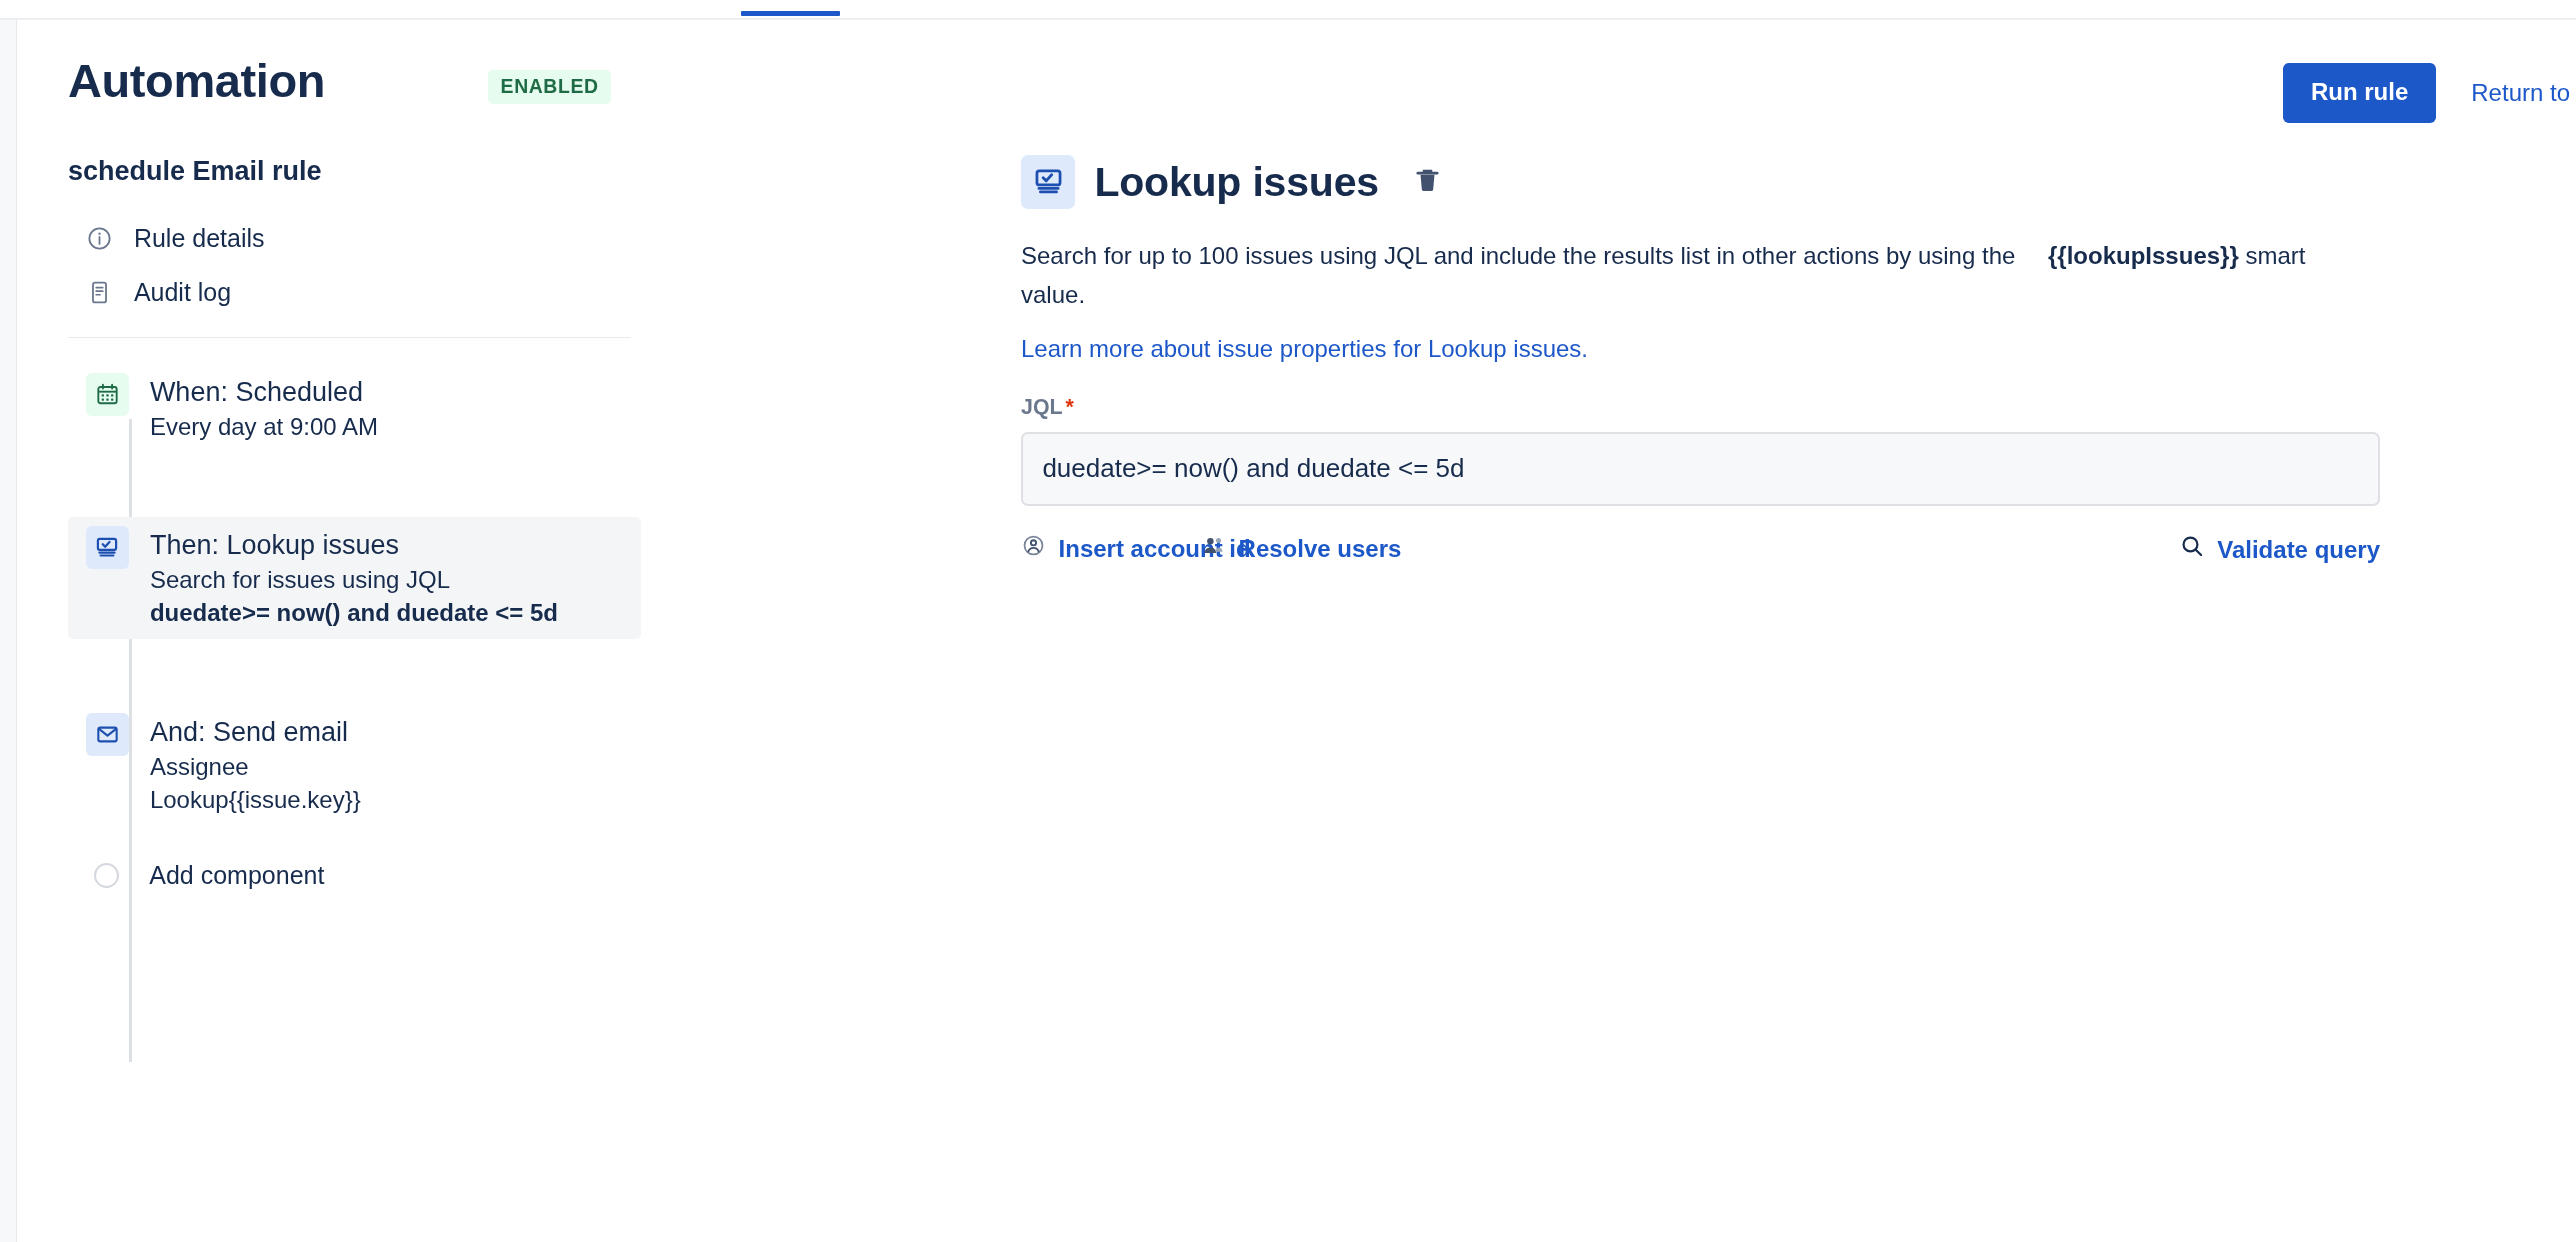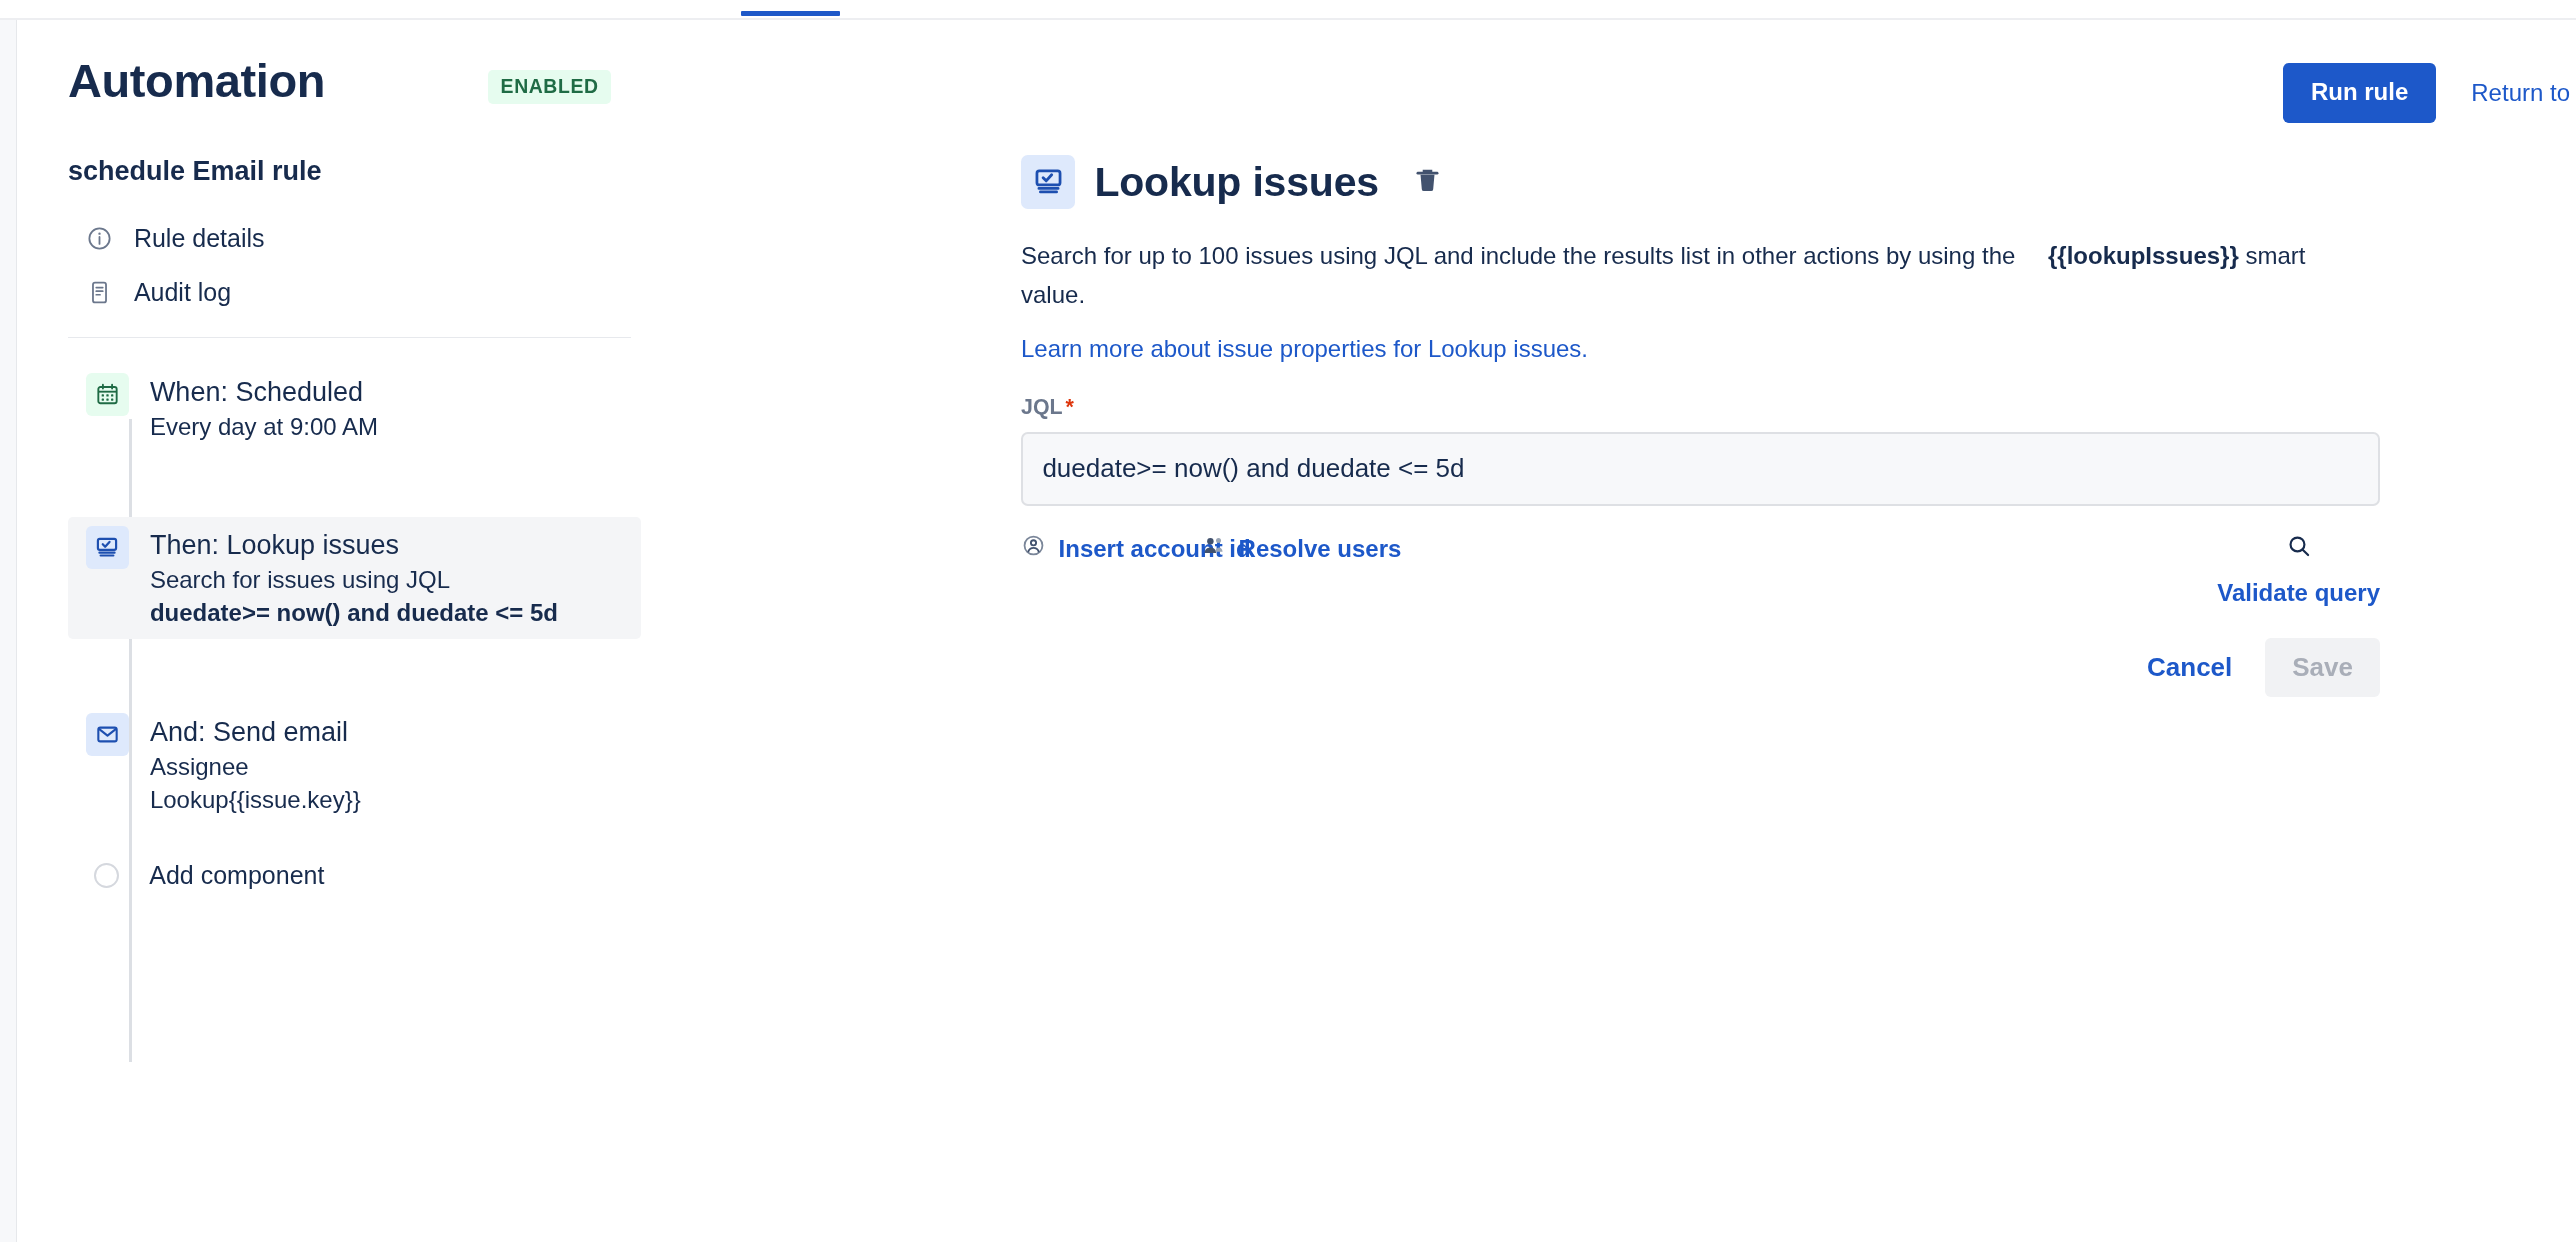--- a/index.html
+++ b/index.html
@@ -307,21 +307,21 @@
     gap: 12.6px;
     color: #1D58C9;
     font-size: 24px;
     font-weight: 600;
     line-height: 29px;
     text-decoration: none;
     cursor: pointer;
   }
   .jql-link.first { position: absolute; left: 0; top: 11.6px; }
   .jql-link.second { position: absolute; left: 180px; top: 11.6px; }
-  .jql-link.validate { position: absolute; right: 0; top: 11.6px; flex-direction: column; }
+  .jql-link.validate { position: absolute; right: 0; top: 11.6px; }
 
   .form-actions {
     width: 1359px;
     display: flex;
     justify-content: flex-end;
     align-items: center;
     gap: 11.6px;
     margin-top: 49px;
   }
   .btn-cancel {
@@ -520,20 +520,16 @@
         <span>
           <svg width="26" height="26" viewBox="0 0 24 24" fill="none">
             <circle cx="10.6" cy="10.6" r="6.4" stroke="#172B4D" stroke-width="2"></circle>
             <path d="M15.4 15.4l5 5" stroke="#172B4D" stroke-width="2" stroke-linecap="round"></path>
           </svg>
         </span>
         <span>Validate query</span>
       </a>
     </div>
 
-    <div class="form-actions">
-      <button class="btn-cancel">Cancel</button>
-      <button class="btn-save" disabled="">Save</button>
-    </div>
   </div>
 
 </div>
 
 
 </body></html>

